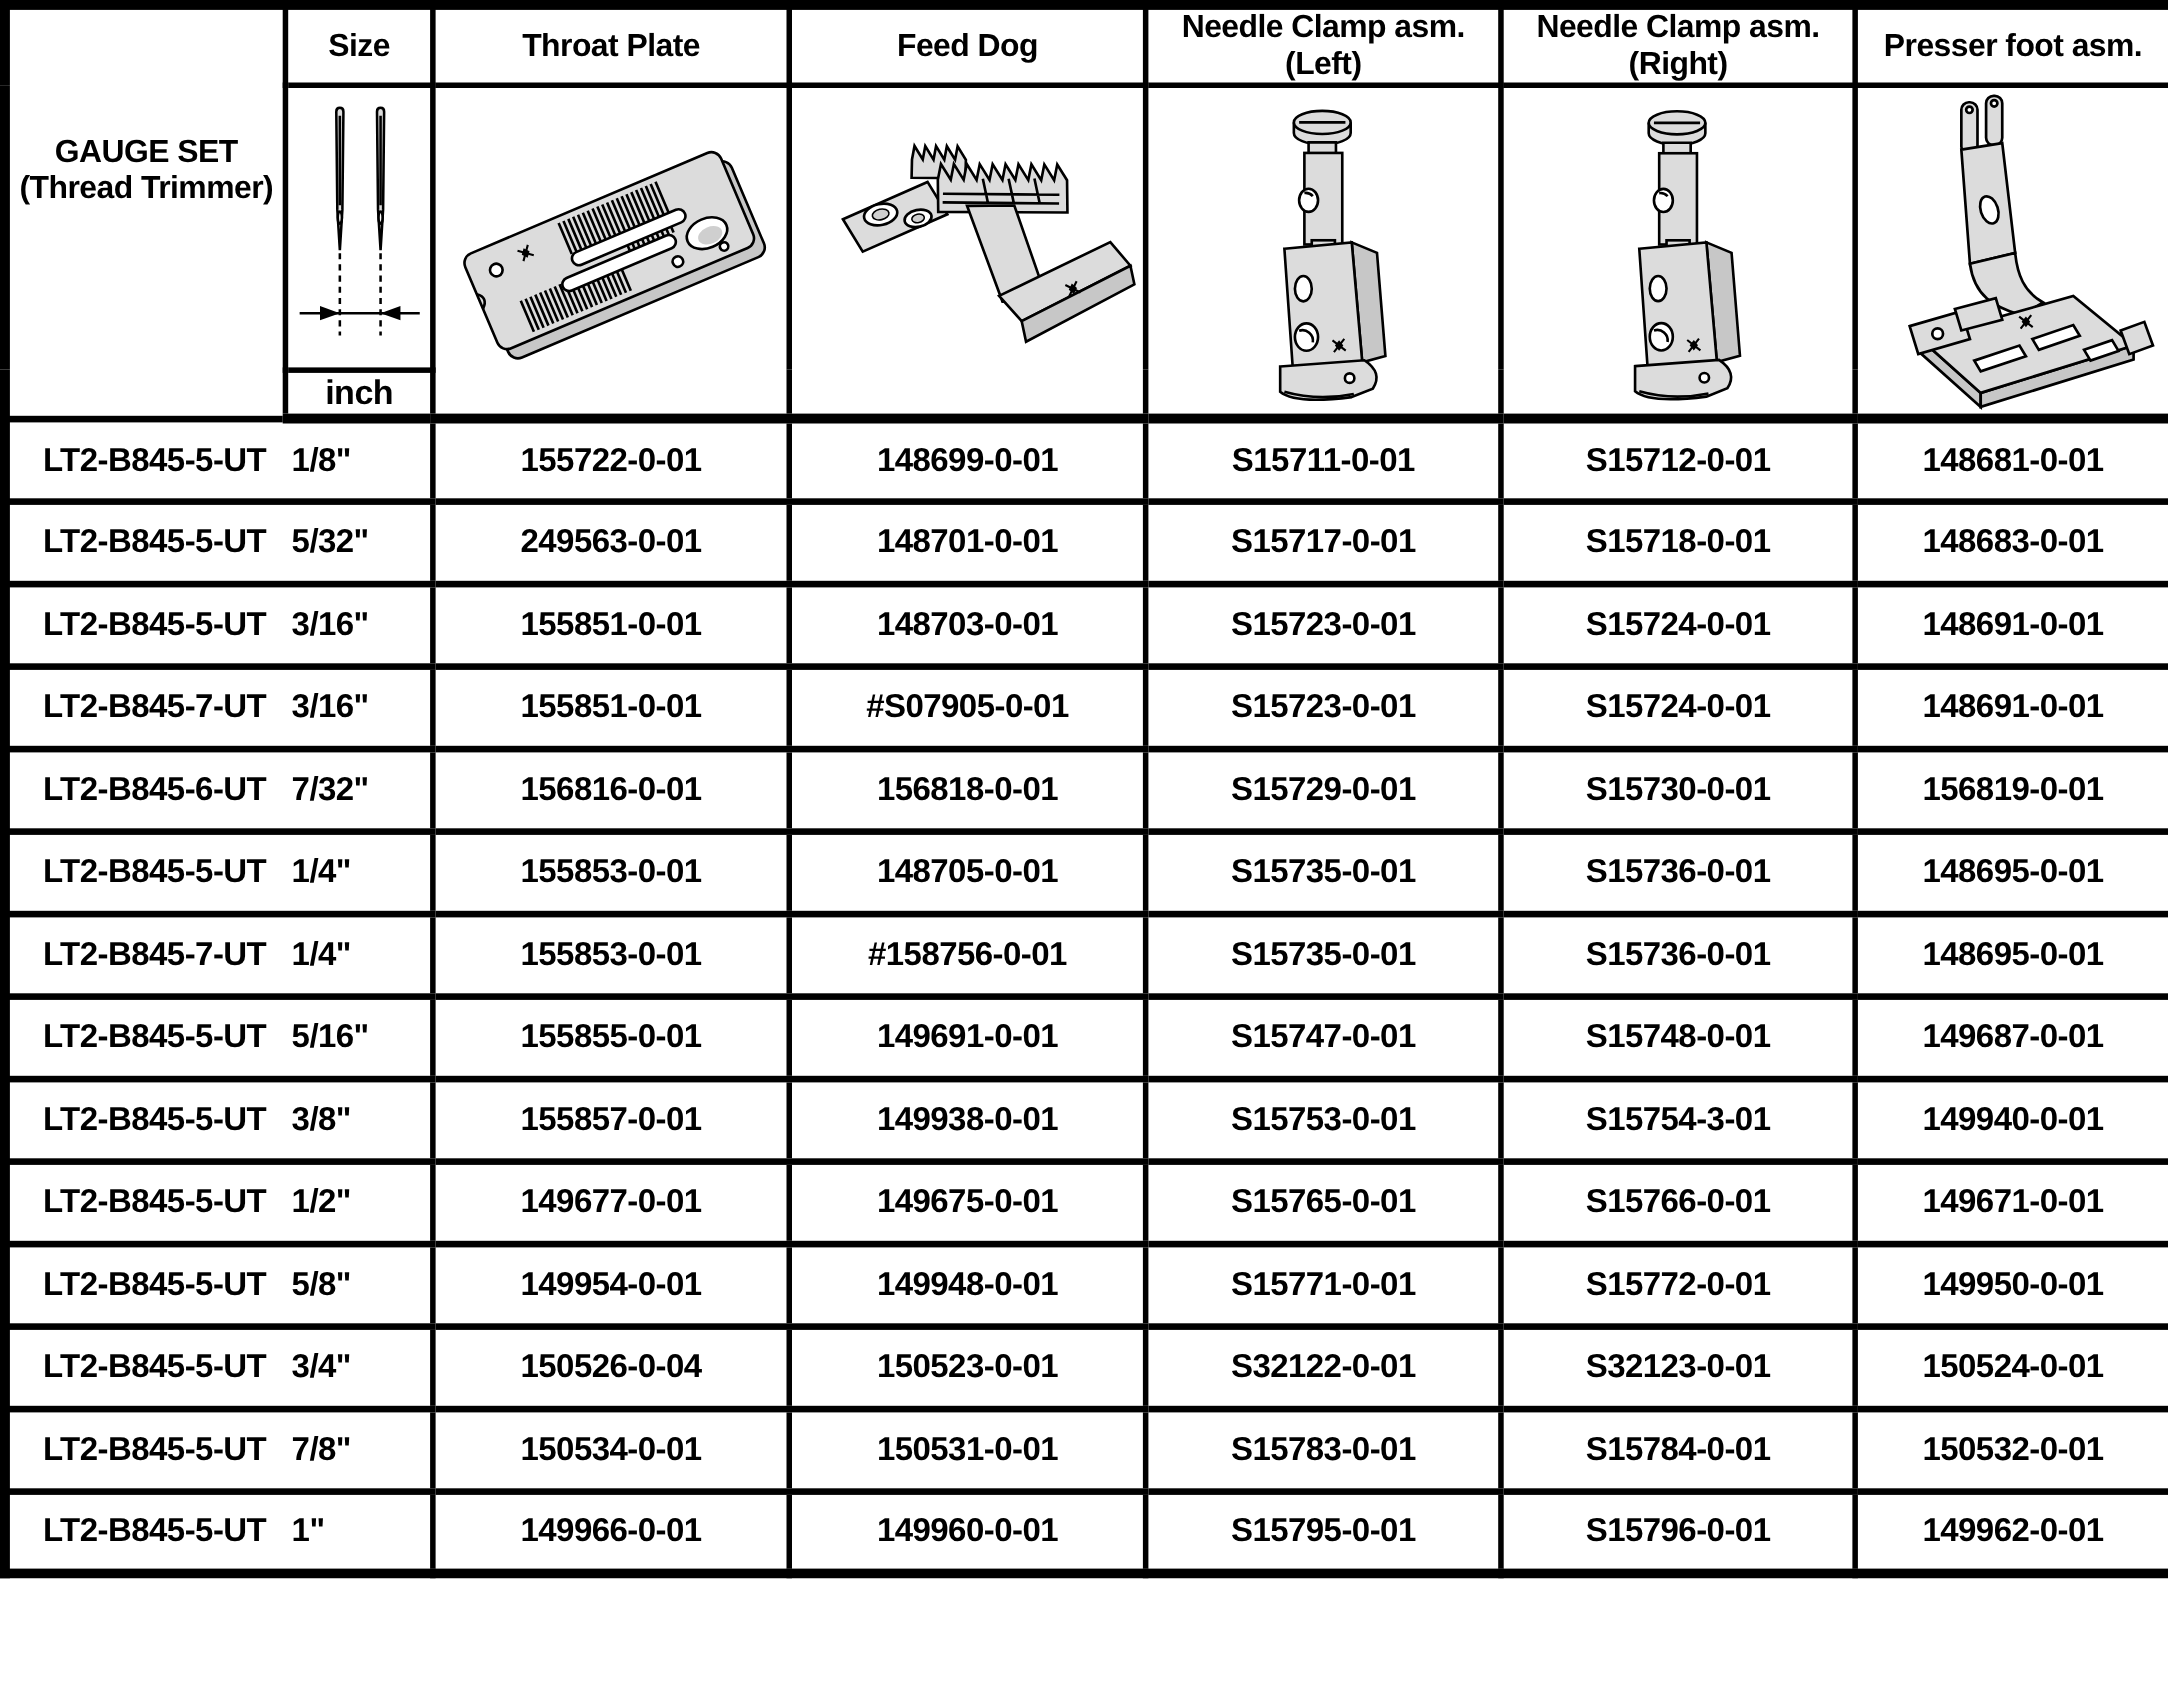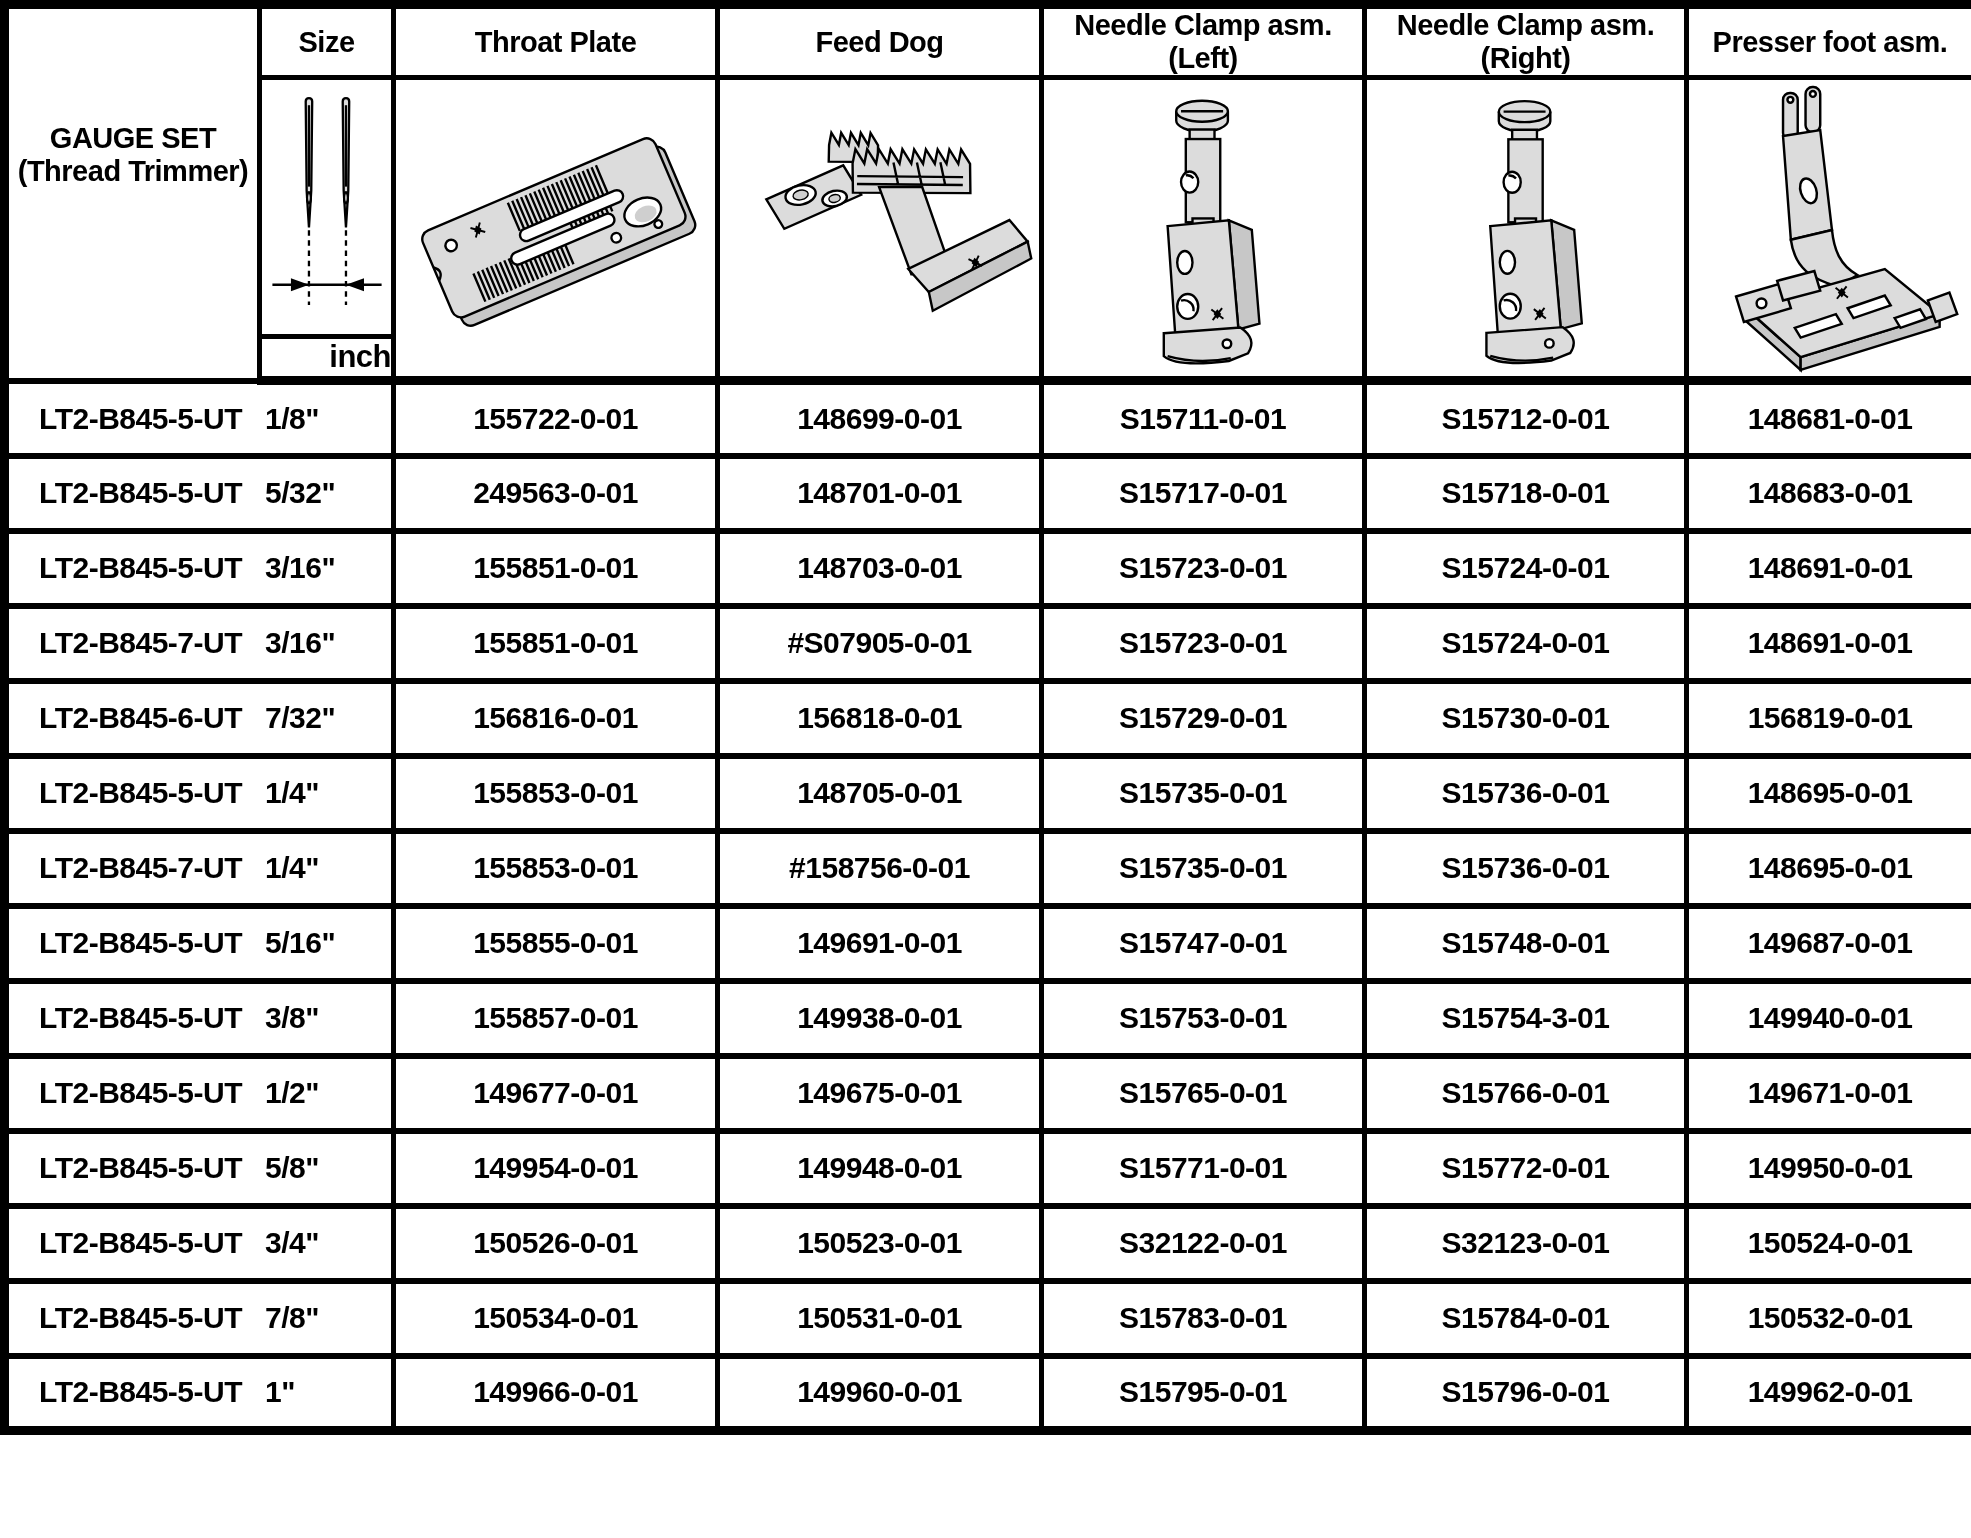--- a/index.html
+++ b/index.html
@@ -5,21 +5,21 @@
   html,body{margin:0;padding:0;background:#ffffff;}
   body{width:1971px;font-family:"Liberation Sans","DejaVu Sans",sans-serif;color:#000;}
   table.parts{border-collapse:collapse;width:1971px;table-layout:fixed;background:#fff;
     border:9px solid #000;}
   td,th{border:5px solid #000;padding:0;vertical-align:middle;text-align:center;
     font-weight:bold;letter-spacing:-0.5px;overflow:hidden;}
   .r-head{height:72px;}
   .r-head th{font-size:29px;line-height:33px;}
   .r-illus{height:250px;}
   .r-inch{height:40px;font-size:31px;}
-  .r-inch td{border-bottom-width:9px;text-align:right;}
+  .r-inch td{border-bottom-width:9px;}
   td.illus-span{border-bottom-width:9px;background:#fff;}
   .r-data{height:75px;}
   .r-data td{font-size:30px;border-top-width:6px;border-bottom-width:6px;}
   .corner-cell{font-size:30px;line-height:38px;padding-bottom:76px;}
   .model-cell{padding:0;}
   .model-flex{display:flex;align-items:center;width:100%;}
   .model-name{width:65%;text-align:center;display:inline-block;margin-left:11px;}
   .model-size{width:35%;text-align:left;display:inline-block;padding-left:4px;box-sizing:border-box;}
   .hdr2{font-size:28px;line-height:32px;}
   svg{display:block;margin:0 auto;}
@@ -346,21 +346,21 @@
     <td>S15772-0-01</td>
     <td>149950-0-01</td>
   </tr>
   <tr class="r-data">
     <td colspan="2" class="model-cell">
           <div class="model-flex">
             <span class="model-name">LT2-B845-5-UT</span>
             <span class="model-size">3/4"</span>
           </div>
         </td>
-    <td>150526-0-01</td>
+    <td>150526-0-04</td>
     <td>150523-0-01</td>
     <td>S32122-0-01</td>
     <td>S32123-0-01</td>
     <td>150524-0-01</td>
   </tr>
   <tr class="r-data">
     <td colspan="2" class="model-cell">
           <div class="model-flex">
             <span class="model-name">LT2-B845-5-UT</span>
             <span class="model-size">7/8"</span>

